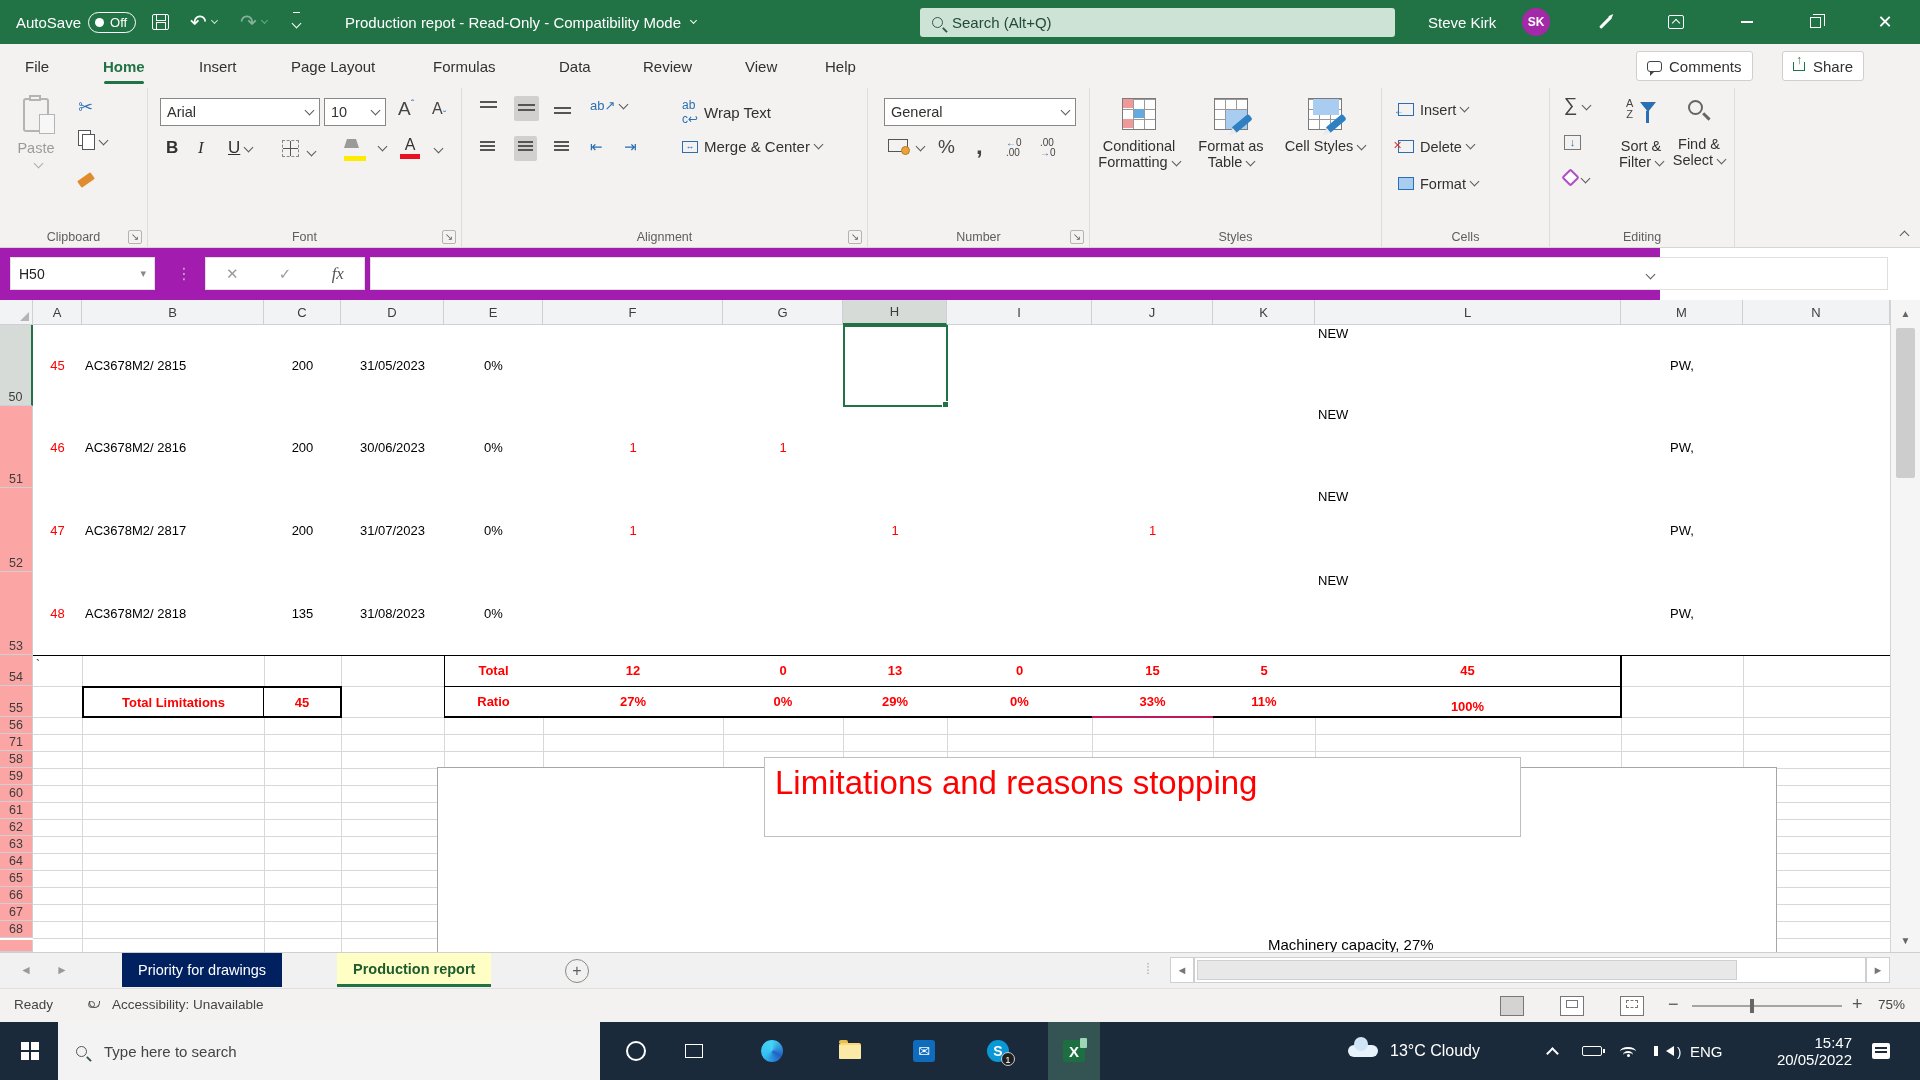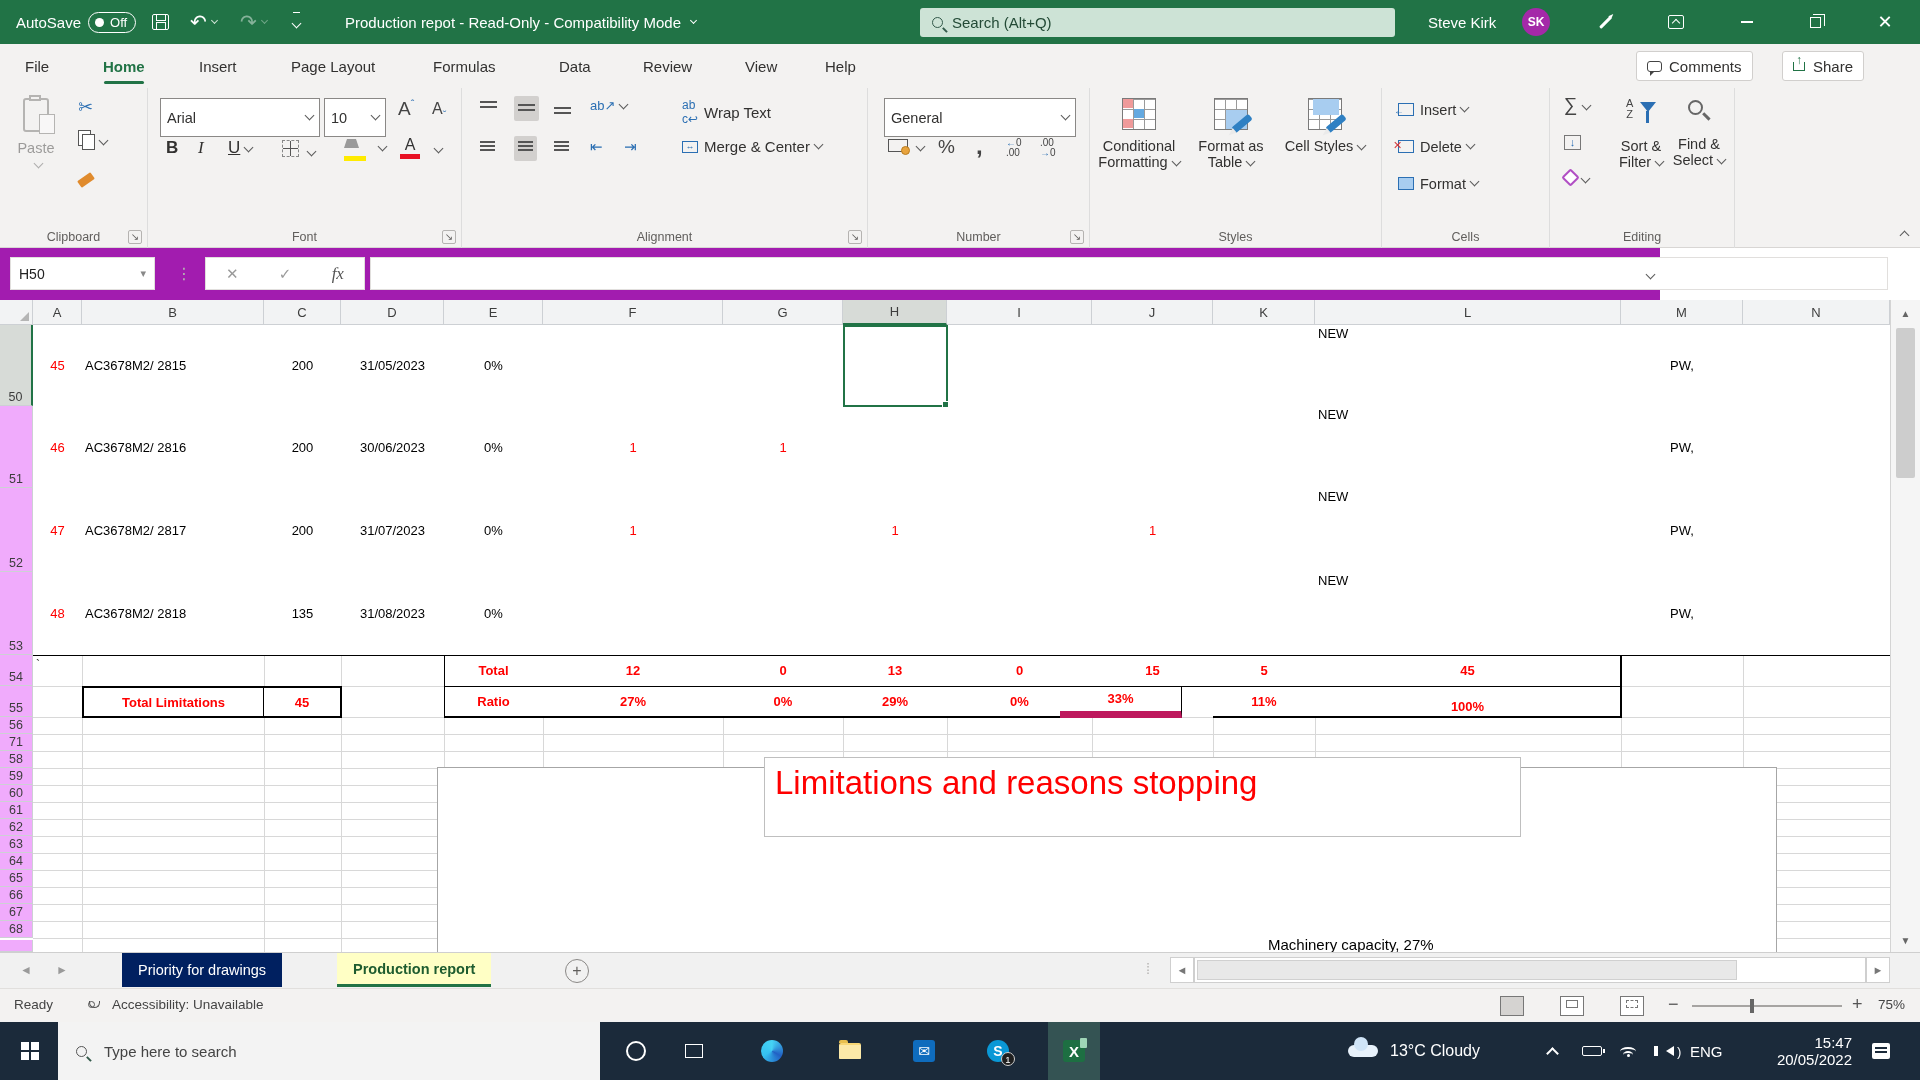--- a/index.html
+++ b/index.html
@@ -41,21 +41,21 @@
   .bubble:after{content:"";position:absolute;left:2px;bottom:-5px;border-top:5px solid #444;border-right:5px solid transparent}
   .sharearrow{width:12px;height:9px;border:1.5px solid #217346;border-top:none;position:relative;margin-right:8px}
   .sharearrow:after{content:"";position:absesolute}
   .sharearrow:before{content:"↑";position:absolute;left:2px;top:-9px;color:#217346;font-size:12px;font-weight:bold}
   
   #ribbon{position:absolute;left:0;top:88px;width:1920px;height:160px;background:#f3f2f1;border-bottom:1px solid #d8d6d4;font-size:15px;color:#323130}
   .group{position:absolute;top:0;height:160px;border-right:1px solid #ddd}
   .glabel{position:absolute;bottom:4px;left:0;right:0;text-align:center;font-size:12.5px;color:#605e5c}
   .launcher{position:absolute;bottom:4px;right:5px;width:14px;height:14px;border-left:1px solid #8a8886;border-top:1px solid #8a8886;
      color:#605e5c;font-size:10px;line-height:12px;text-align:center;border:1px solid #b5b3b1;border-radius:2px}
-  .combo{position:absolute;height:39px;background:#fff;border:1px solid #8a8886;display:flex;align-items:center;
+  .combo{position:absolute;height:28px;background:#fff;border:1px solid #8a8886;display:flex;align-items:center;
      padding:0 6px;font-size:14.5px;justify-content:space-between}
   .bigbtn{position:absolute;top:4px;width:82px;height:130px;text-align:center;font-size:14.5px;color:#323130}
   .bigbtn .bicon{margin:6px auto 8px auto}
   .minigrid{width:34px;height:32px;border:1.5px solid #7a7a7a;background:
      linear-gradient(#fff,#fff);position:relative}
   .minigrid:before{content:"";position:absolute;inset:0;background:
      linear-gradient(#0000 0 0) , repeating-linear-gradient(0deg,transparent 0 9px,#9a9a9a 9px 10px),
      repeating-linear-gradient(90deg,transparent 0 10px,#9a9a9a 10px 11px)}
   .brush{position:absolute;width:22px;height:7px;background:#2f80c3;border-radius:2px;transform:rotate(-40deg);right:-6px;bottom:2px}
   .brush:after{content:"";position:absolute;left:-7px;top:1px;border-right:8px solid #eaeaea;border-top:3px solid transparent;border-bottom:3px solid transparent}
@@ -63,21 +63,21 @@
   .lines{display:inline-block;width:17px;height:13px}
   .togglesel{background:#d2d0ce;border-radius:2px}
   .sigma{font-size:19px;color:#444}
   
   #fxrow{position:absolute;left:0;top:248px;width:1660px;height:52px;background:#a21caf}
   .whitebox{position:absolute;background:#fff;border:1px solid #e1dfdd}
   
   #grid{position:absolute;left:0;top:300px;width:1920px;height:652px;background:#fff;overflow:hidden}
   .hcell{position:absolute;background:#f2f3f4;border-right:1px solid #cdd0d4;border-bottom:1px solid #cdd0d4;
      color:#3d3d3d;font-size:13px;display:flex;align-items:center;justify-content:center}
-  .rhcell{position:absolute;background:#f0abfc;border-right:1px solid #cdd0d4;border-bottom:1px solid #cdd0d4;
+  .rhcell{position:absolute;background:#fca5a5;border-right:1px solid #cdd0d4;border-bottom:1px solid #cdd0d4;
      color:#3d3d3d;font-size:12.5px;display:flex;align-items:flex-end;justify-content:center;padding-bottom:1px}
   .gl{position:absolute;background:#d8d8d8}
   .cell{position:absolute;background:#fff;border-right:1px solid #000;border-bottom:1px solid #000;
      font-size:13px;color:#000;display:flex;align-items:center;justify-content:center;overflow:hidden}
   .cell.left{justify-content:flex-start;padding-left:3px}
   .cell.topleft{align-items:flex-start;justify-content:flex-start;padding:1px 0 0 3px}
   .red{color:#ff0000}
   .rb{color:#ff0000;font-weight:bold}
   .selbox{position:absolute;border:2px solid #217346;pointer-events:none}
   .selhandle{position:absolute;width:7px;height:7px;background:#217346;border:1px solid #fff}
@@ -526,21 +526,21 @@
         <div style="position:absolute;left:1092px;top:355px;width:122px;height:32px;" class="cell rb">15</div>
         <div style="position:absolute;left:1213px;top:355px;width:103px;height:32px;" class="cell rb">5</div>
         <div style="position:absolute;left:1315px;top:355px;width:307px;height:32px;border-right:2px solid #000;" class="cell rb">45</div>
         <div style="position:absolute;left:444px;top:355px;width:1px;height:32px;background:#000"></div>
         <div style="position:absolute;left:444px;top:355px;width:1177px;height:1px;background:#000"></div>
         <div style="position:absolute;left:444px;top:386px;width:100px;height:32px;border-bottom:2px solid #000;" class="cell rb">Ratio</div>
         <div style="position:absolute;left:543px;top:386px;width:181px;height:32px;border-bottom:2px solid #000;" class="cell rb">27%</div>
         <div style="position:absolute;left:723px;top:386px;width:121px;height:32px;border-bottom:2px solid #000;" class="cell rb">0%</div>
         <div style="position:absolute;left:843px;top:386px;width:105px;height:32px;border-bottom:2px solid #000;" class="cell rb">29%</div>
         <div style="position:absolute;left:947px;top:386px;width:146px;height:32px;border-bottom:2px solid #000;" class="cell rb">0%</div>
-        <div style="position:absolute;left:1060px;top:386px;width:122px;height:32px;border-bottom:7px solid #be185d;" class="cell rb">33%</div>
+        <div style="position:absolute;left:1092px;top:386px;width:122px;height:32px;border-bottom:2px solid #be185d;" class="cell rb">33%</div>
         <div style="position:absolute;left:1213px;top:386px;width:103px;height:32px;border-bottom:2px solid #000;" class="cell rb">11%</div>
         <div style="position:absolute;left:1315px;top:386px;width:307px;height:32px;border-bottom:2px solid #000;border-right:2px solid #000;align-items:flex-end;padding-bottom:2px;" class="cell rb">100%</div>
         <div style="position:absolute;left:444px;top:386px;width:1px;height:32px;background:#000"></div>
         <div style="position:absolute;left:444px;top:386px;width:1177px;height:1px;background:#000"></div>
         <div style="position:absolute;left:82px;top:386px;width:182px;height:32px;border:2px solid #000;border-right:1px solid #000" class="cell rb">Total Limitations</div>
         <div style="position:absolute;left:264px;top:386px;width:78px;height:32px;border:2px solid #000;border-left:none" class="cell rb">45</div>
         <div style="position:absolute;left:36px;top:358px;font-size:12px;color:#333">`</div>
         <div style="position:absolute;left:843px;top:25px;width:105px;height:82px" class="selbox"></div>
         <div style="position:absolute;left:942px;top:101px" class="selhandle"></div>
       </div>

